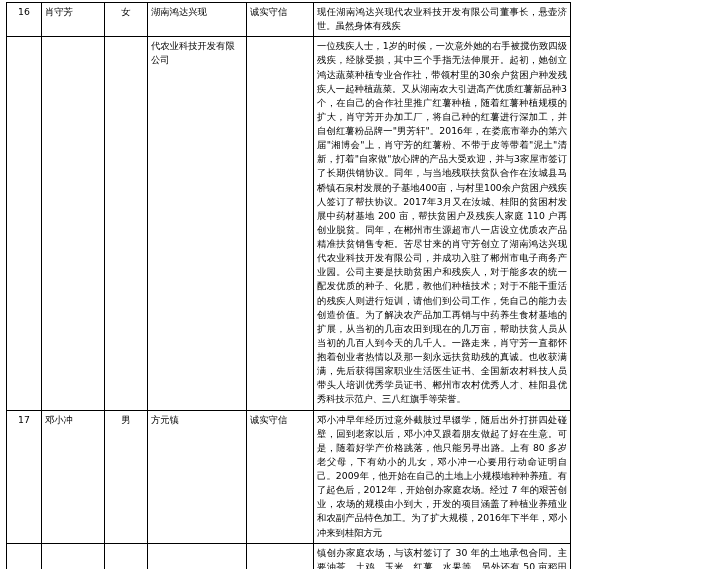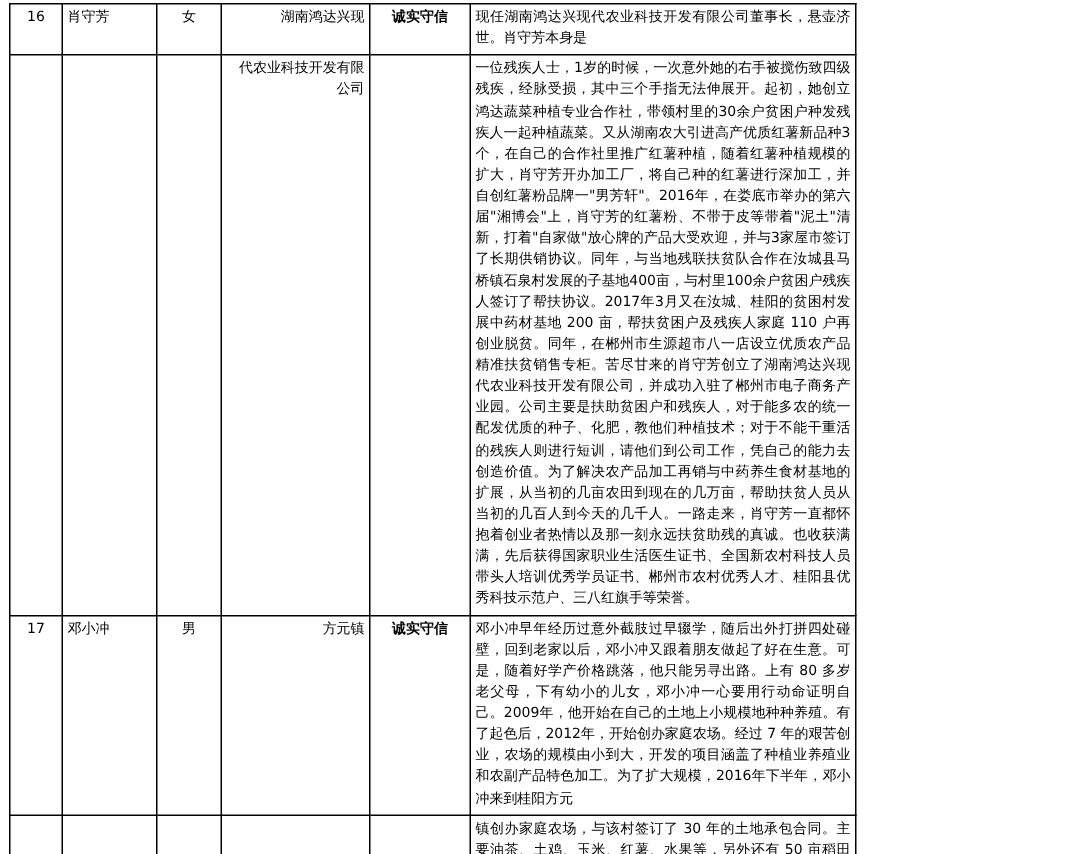--- a/index.html
+++ b/index.html
@@ -42,28 +42,26 @@
     text-align: left;
     vertical-align: middle;
   }
   td.c-gender {
     width: 36px;
     text-align: center;
     vertical-align: middle;
   }
   td.c-org {
     width: 92px;
-    text-align: right;
+    text-align: left;
     vertical-align: middle;
   }
   td.c-tag {
     width: 60px;
-    text-align: center;
     vertical-align: middle;
-    font-weight: bold;
   }
   td.c-desc {
     width: auto;
     text-align: justify;
     text-justify: inter-ideograph;
   }
   .row-top td {
     padding-top: 1px;
   }
 </style>
@@ -72,21 +70,21 @@
 
 <div class="page">
   <table class="doc-table">
     <tbody>
       <tr class="row-top">
         <td class="c-index">16</td>
         <td class="c-name">肖守芳</td>
         <td class="c-gender">女</td>
         <td class="c-org">湖南鸿达兴现</td>
         <td class="c-tag">诚实守信</td>
-        <td class="c-desc">现任湖南鸿达兴现代农业科技开发有限公司董事长，悬壶济世。肖守芳本身是</td>
+        <td class="c-desc">现任湖南鸿达兴现代农业科技开发有限公司董事长，悬壶济世。虽然身体有残疾</td>
       </tr>
       <tr>
         <td class="c-index"></td>
         <td class="c-name"></td>
         <td class="c-gender"></td>
         <td class="c-org" style="vertical-align:top;">代农业科技开发有限公司</td>
         <td class="c-tag"></td>
         <td class="c-desc">一位残疾人士，1岁的时候，一次意外她的右手被搅伤致四级残疾，经脉受损，其中三个手指无法伸展开。起初，她创立鸿达蔬菜种植专业合作社，带领村里的30余户贫困户种发残疾人一起种植蔬菜。又从湖南农大引进高产优质红薯新品种3个，在自己的合作社里推广红薯种植，随着红薯种植规模的扩大，肖守芳开办加工厂，将自己种的红薯进行深加工，并自创红薯粉品牌一"男芳轩"。2016年，在娄底市举办的第六届"湘博会"上，肖守芳的红薯粉、不带于皮等带着"泥土"清新，打着"自家做"放心牌的产品大受欢迎，并与3家屋市签订了长期供销协议。同年，与当地残联扶贫队合作在汝城县马桥镇石泉村发展的子基地400亩，与村里100余户贫困户残疾人签订了帮扶协议。2017年3月又在汝城、桂阳的贫困村发展中药材基地 200 亩，帮扶贫困户及残疾人家庭 110 户再创业脱贫。同年，在郴州市生源超市八一店设立优质农产品精准扶贫销售专柜。苦尽甘来的肖守芳创立了湖南鸿达兴现代农业科技开发有限公司，并成功入驻了郴州市电子商务产业园。公司主要是扶助贫困户和残疾人，对于能多农的统一配发优质的种子、化肥，教他们种植技术；对于不能干重活的残疾人则进行短训，请他们到公司工作，凭自己的能力去创造价值。为了解决农产品加工再销与中药养生食材基地的扩展，从当初的几亩农田到现在的几万亩，帮助扶贫人员从当初的几百人到今天的几千人。一路走来，肖守芳一直都怀抱着创业者热情以及那一刻永远扶贫助残的真诚。也收获满满，先后获得国家职业生活医生证书、全国新农村科技人员带头人培训优秀学员证书、郴州市农村优秀人才、桂阳县优秀科技示范户、三八红旗手等荣誉。</td>
       </tr>
       <tr>

